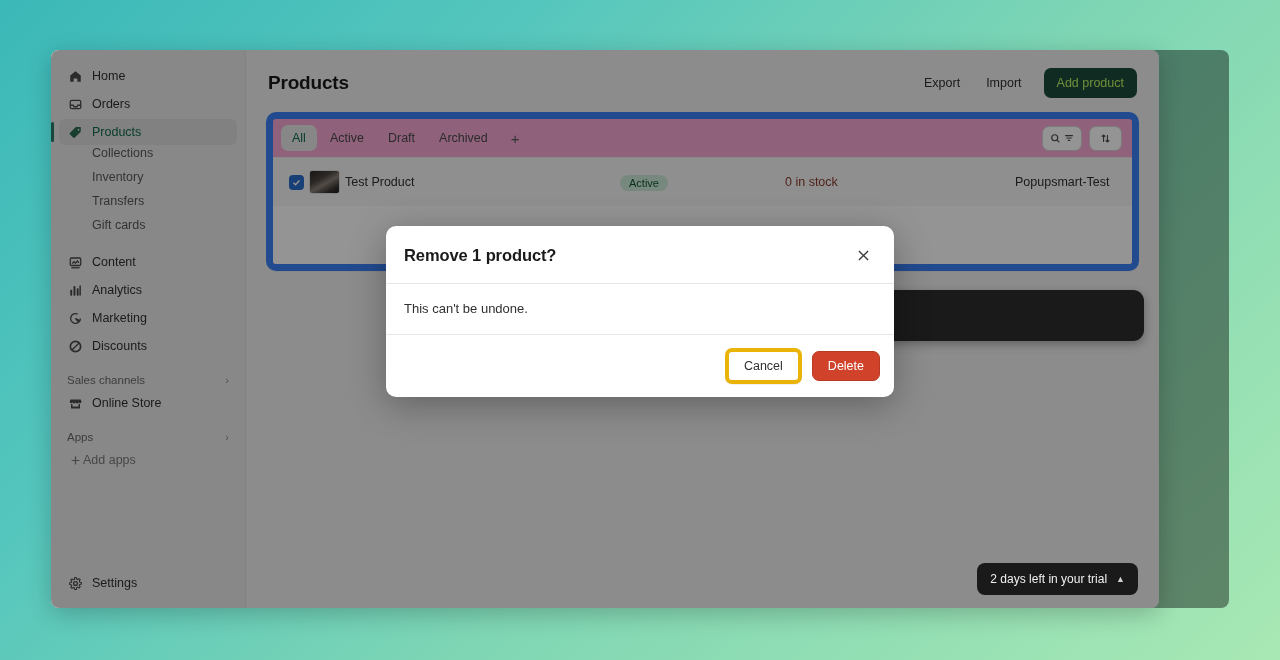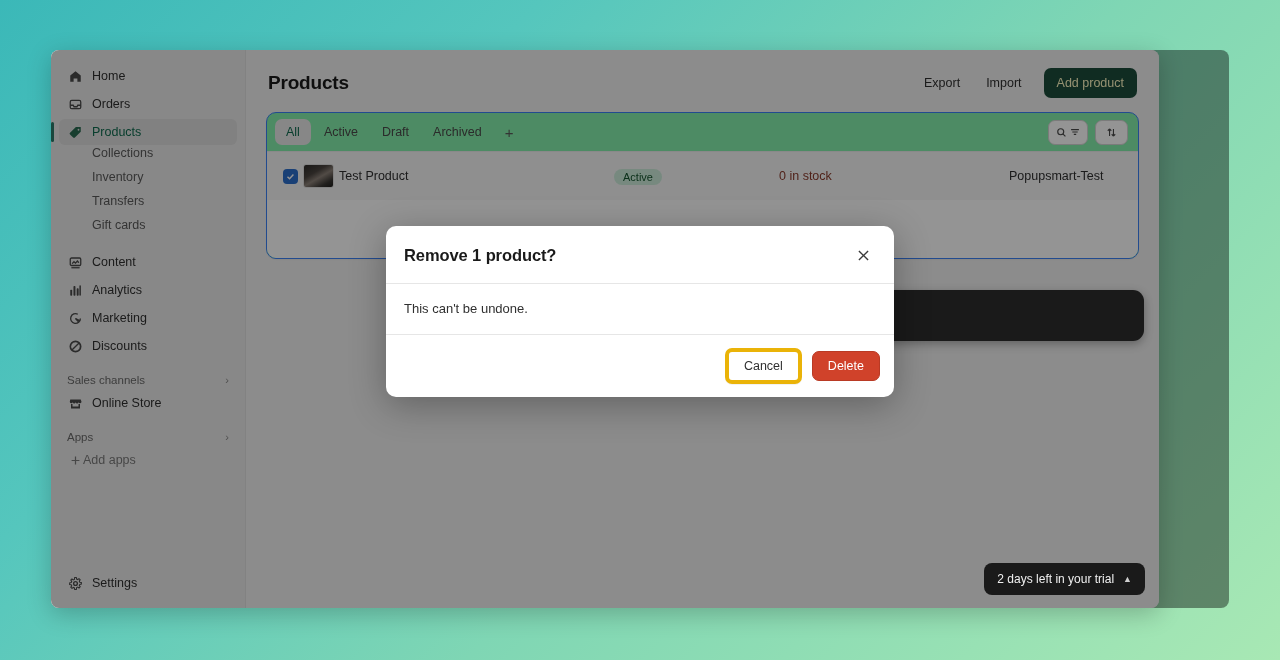--- a/index.html
+++ b/index.html
@@ -160,35 +160,35 @@
     color: #303030;
     padding: 6px 10px;
     border-radius: 7px;
     background: transparent;
     border: none;
     cursor: pointer;
     font-family: inherit;
   }
   .primary-btn {
     font-size: 12.5px;
-    color: #fef9c3;
+    color: #bef264;
     background: #1d4d3b;
     border: none;
     border-radius: 7px;
     padding: 8px 13px;
     cursor: pointer;
     font-family: inherit;
     margin-left: 6px;
   }
 
   
   #products-card {
     margin: 4px 20px 0 20px;
-    background: #86efac;
-    border: 1px solid #3b82f6;
+    background: #f9a8d4;
+    border: 7px solid #3b82f6;
     border-radius: 10px;
     box-shadow: 0 1px 1px rgba(0,0,0,0.04);
     overflow: hidden;
   }
 
   #tab-bar {
     display: flex;
     align-items: center;
     justify-content: space-between;
     padding: 6px 8px;
@@ -308,21 +308,21 @@
     height: 51px;
     background: #1a1a1a;
     border-radius: 11px;
     z-index: 55;
     box-shadow: 0 3px 10px rgba(0,0,0,0.3);
   }
 
   
   #trial-pill {
     position: absolute;
-    right: 14px;
+    right: 21px;
     bottom: 13px;
     background: #1a1a1a;
     color: #f0f0f0;
     font-size: 12px;
     border-radius: 8px;
     padding: 9px 13px;
     display: flex;
     align-items: center;
     gap: 9px;
     cursor: pointer;

